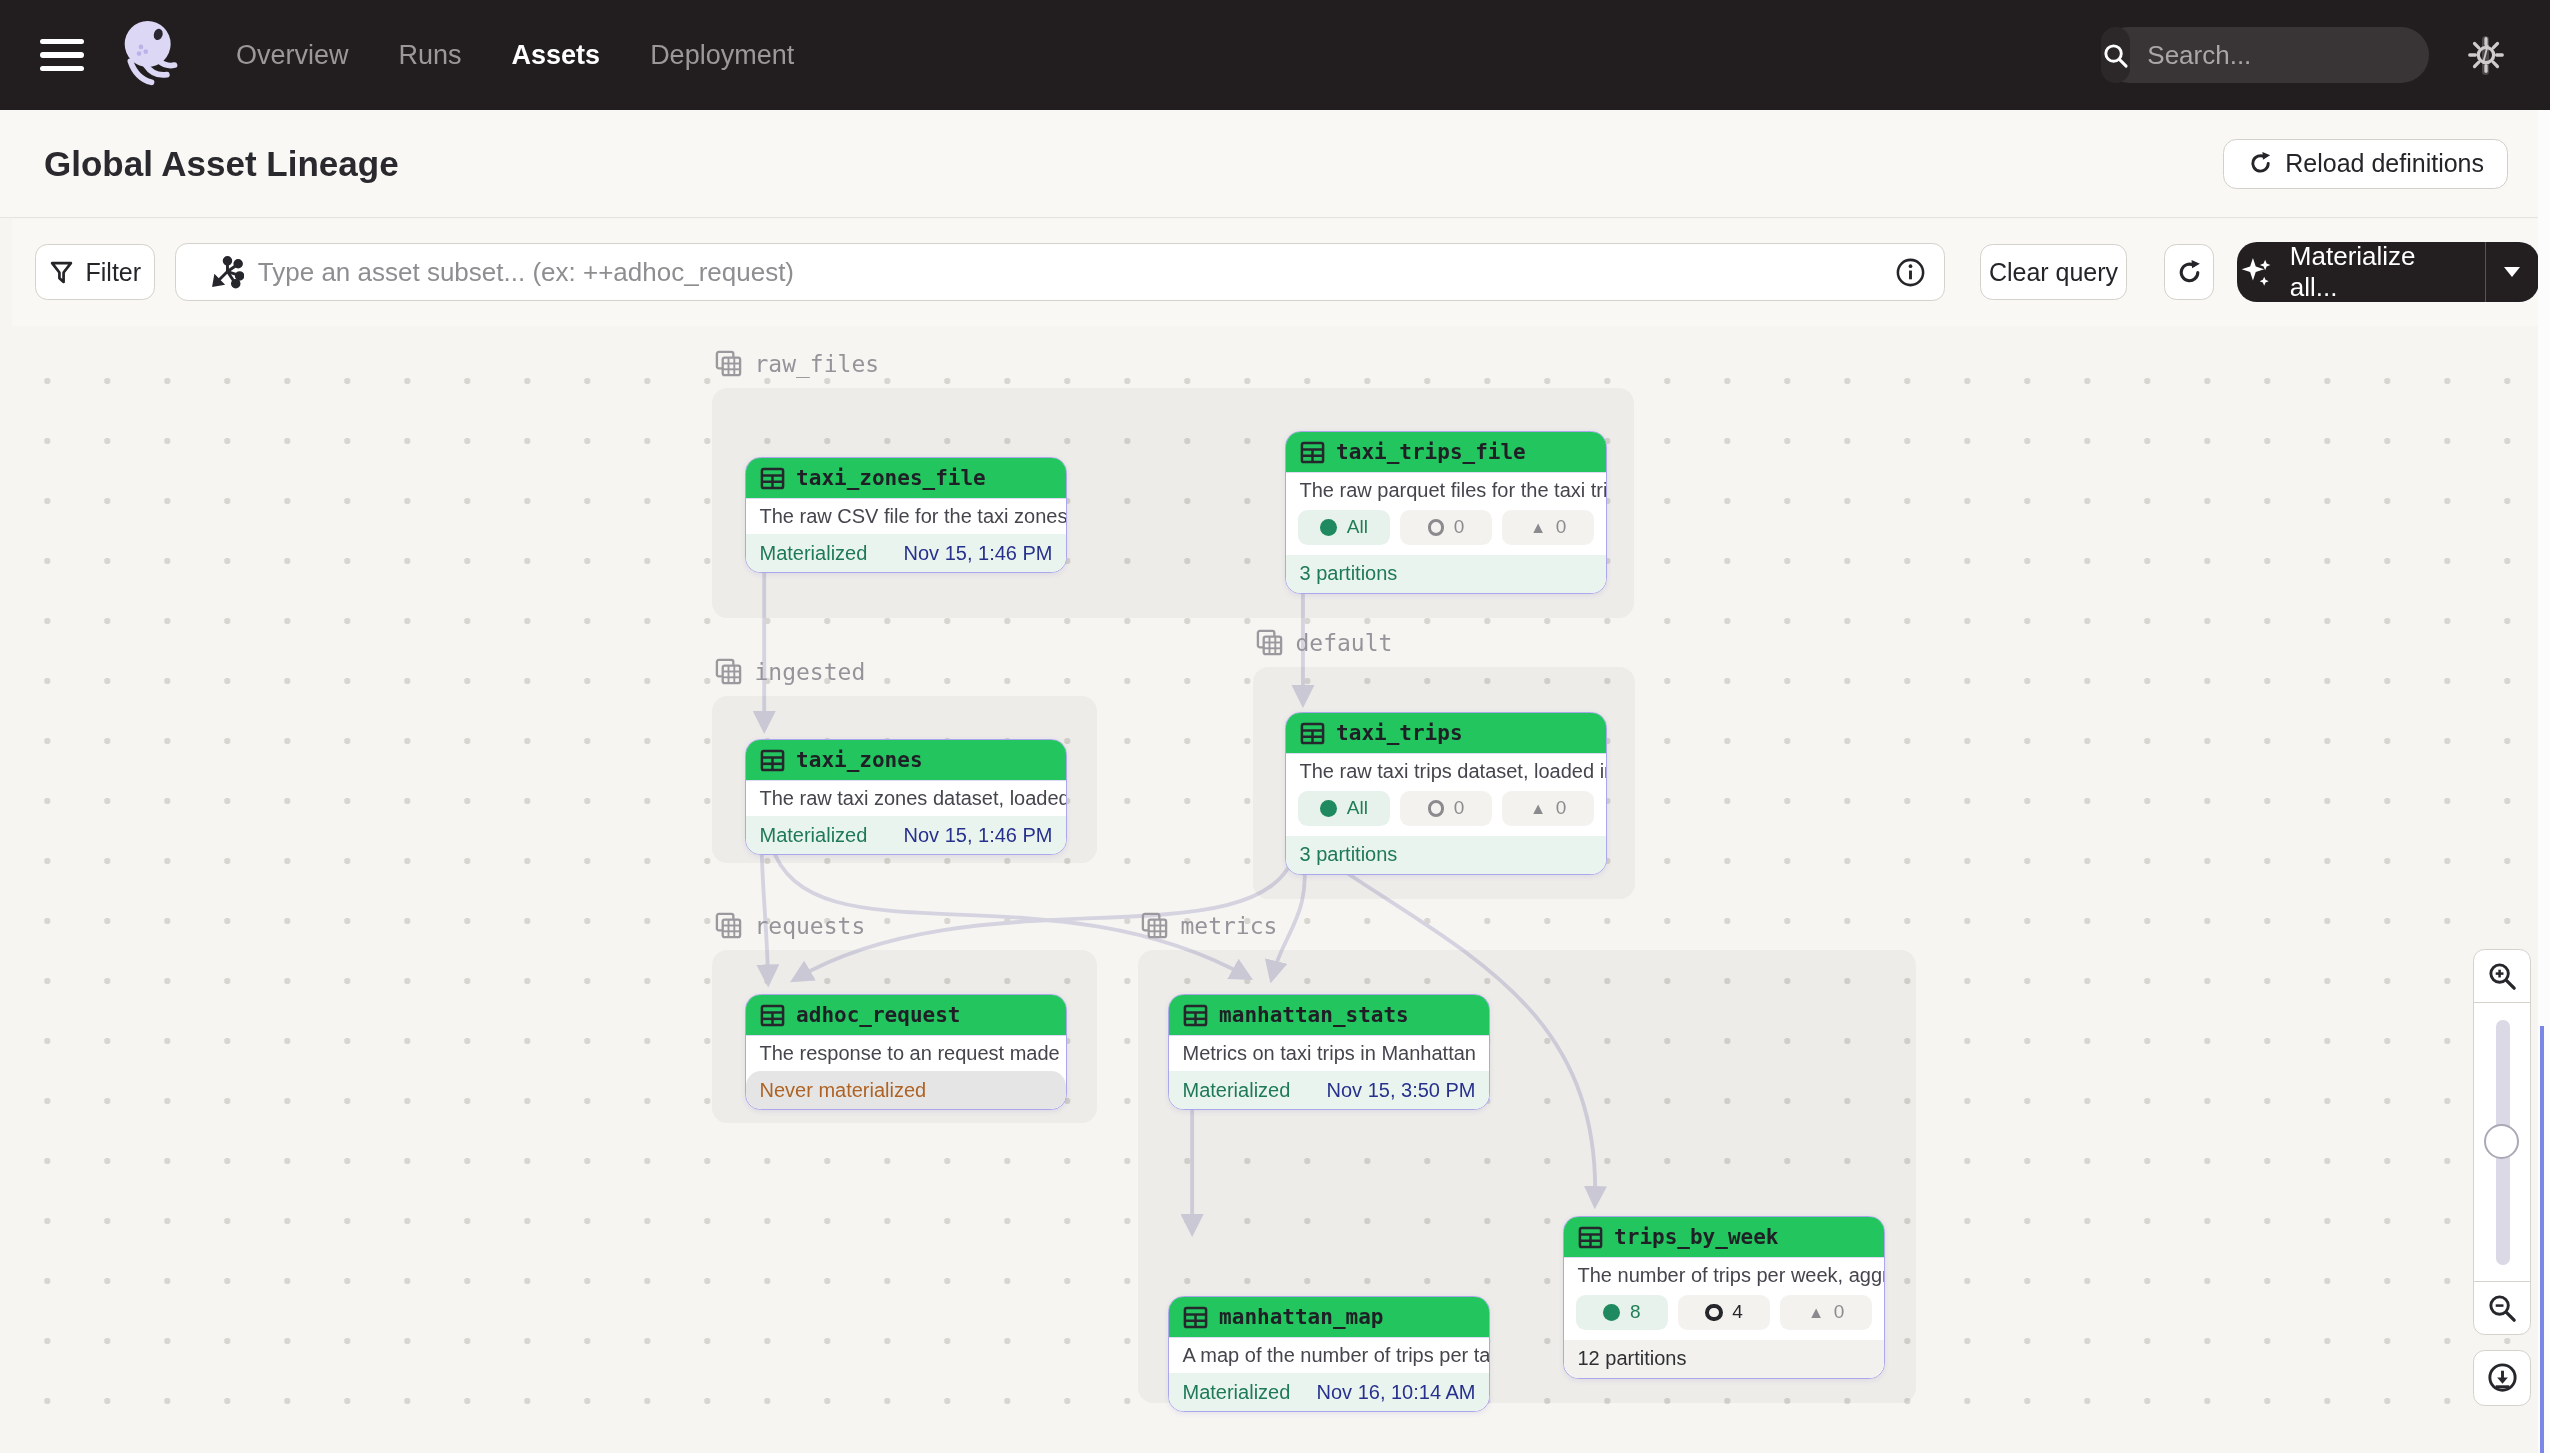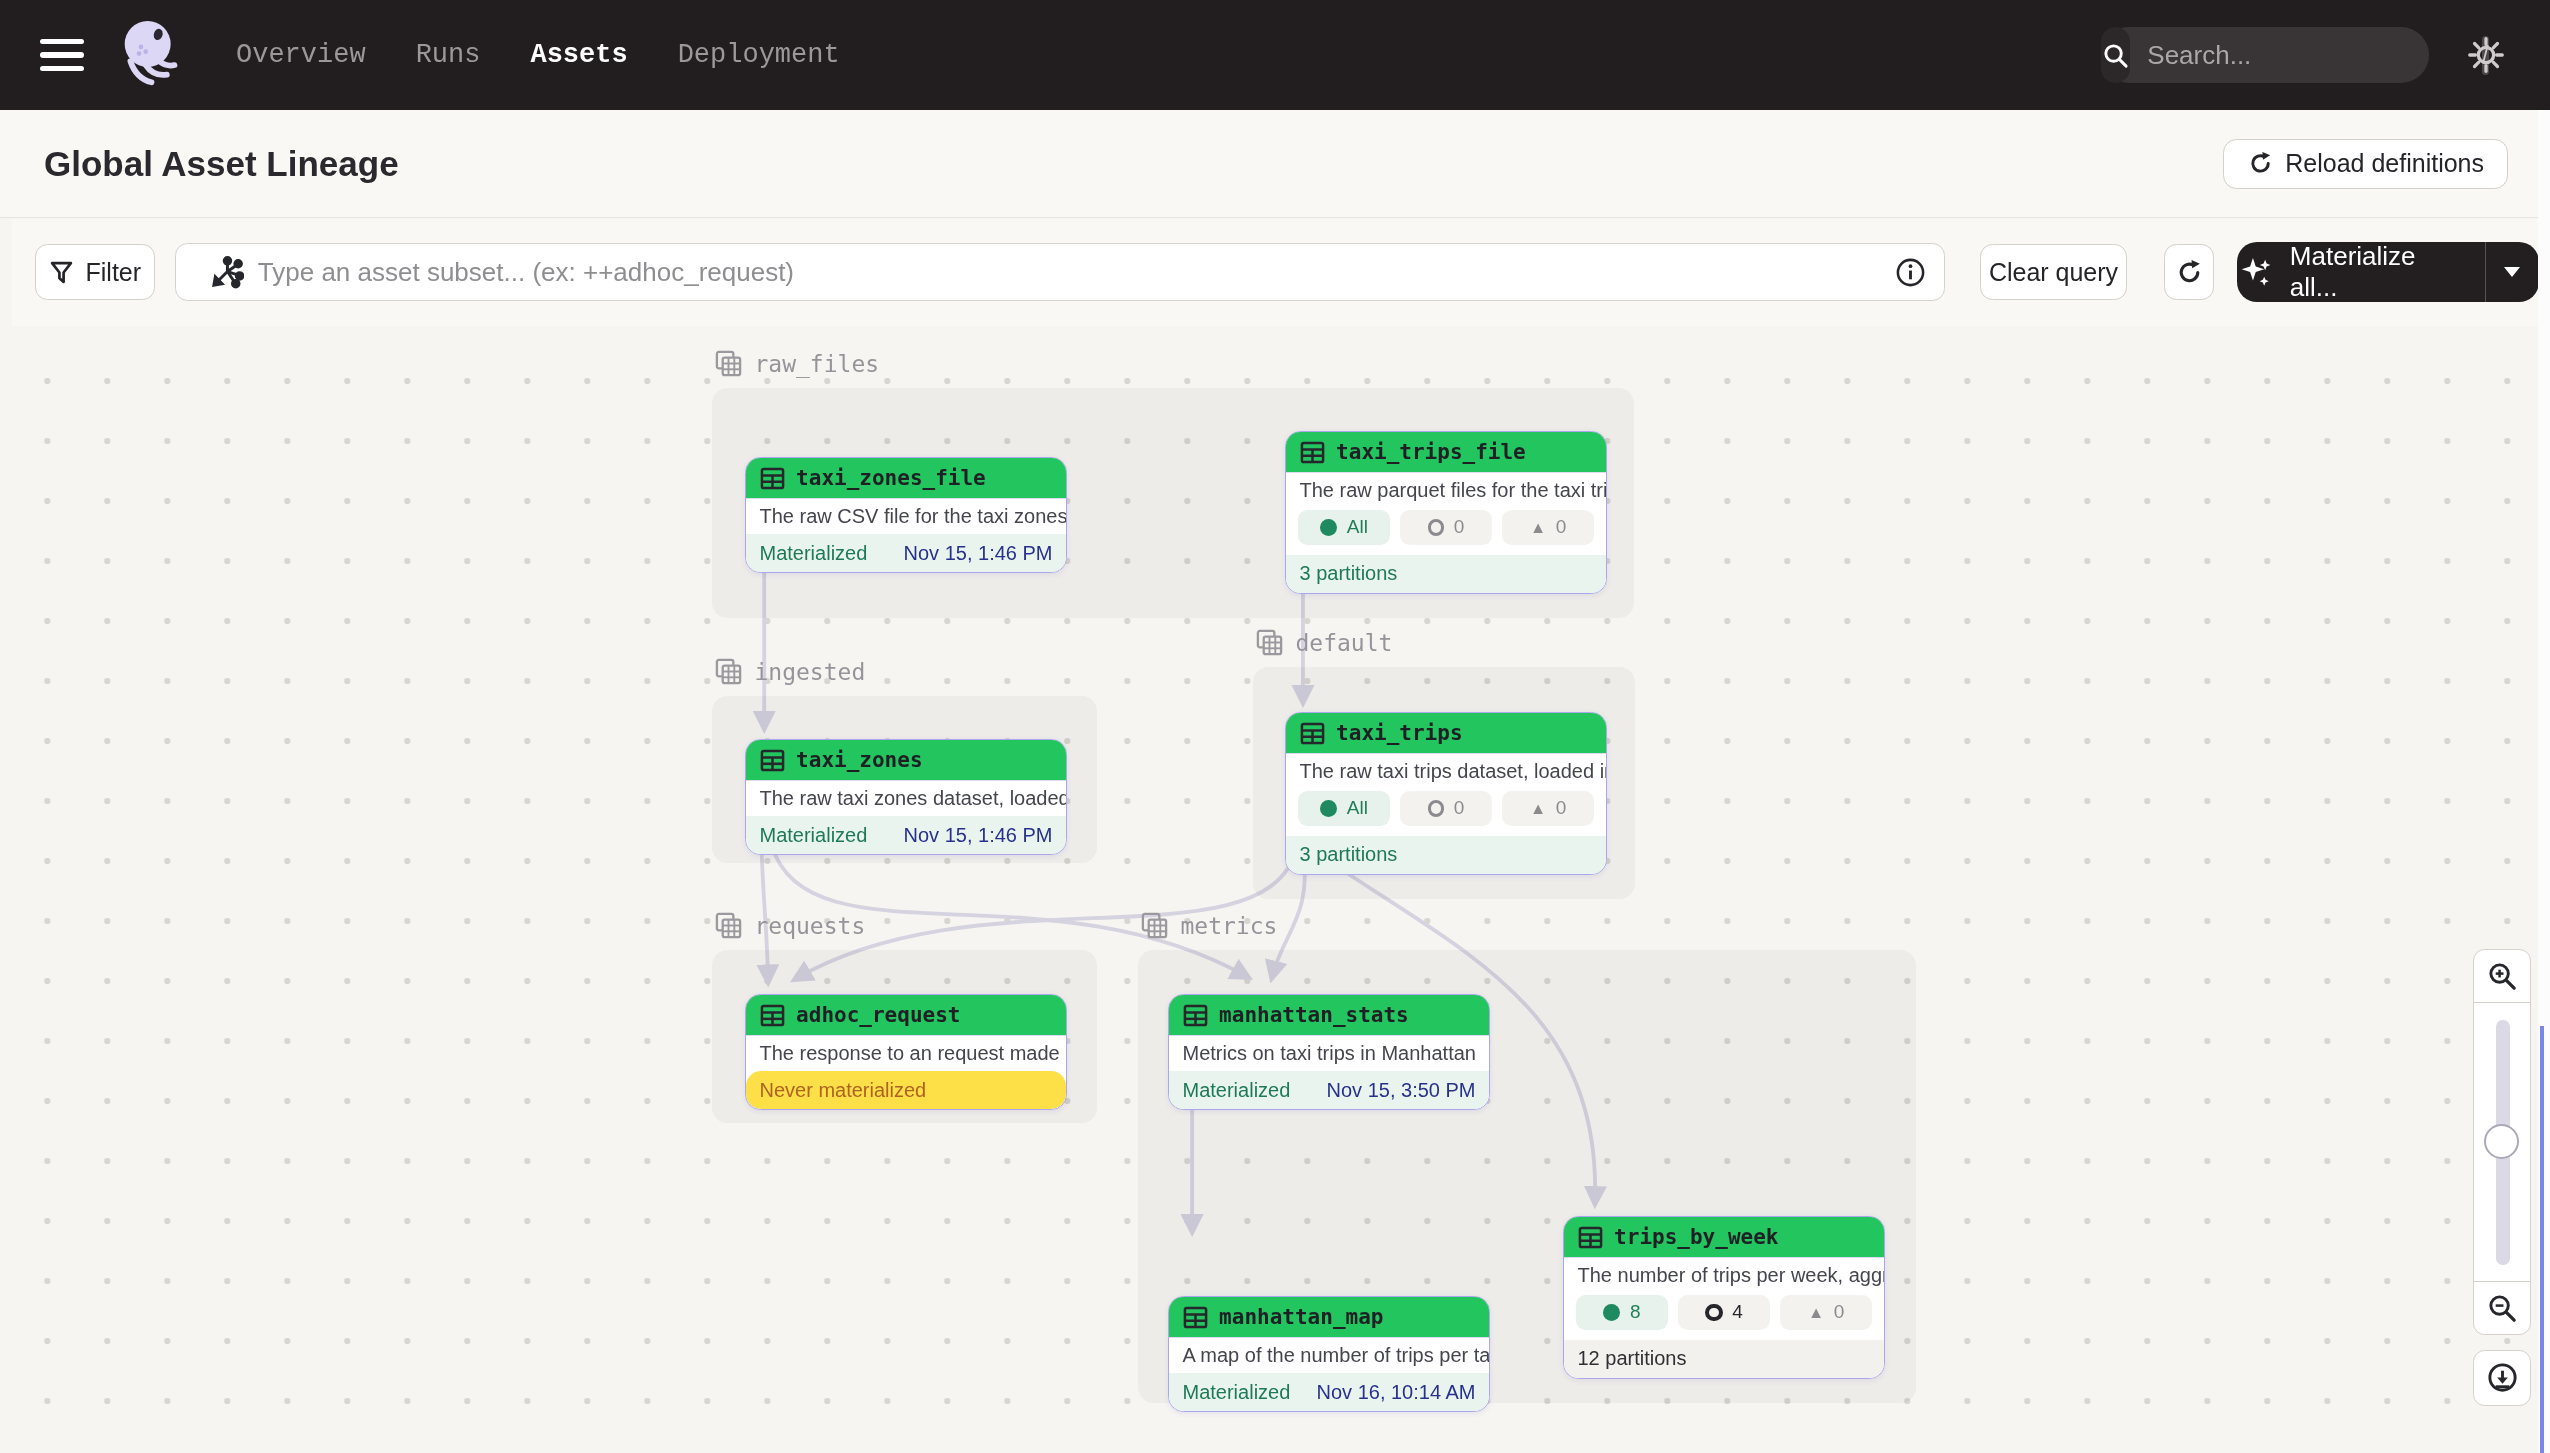--- a/index.html
+++ b/index.html
@@ -7,21 +7,21 @@
     font-family:"Liberation Sans", sans-serif; }
 
   
   .topnav { position:absolute; left:0; top:0; width:2550px; height:110px;
     background:#221E1F; display:flex; align-items:center; }
   .hamburger { width:44px; height:33px; margin-left:40px; display:flex; flex-direction:column;
     justify-content:space-between; cursor:pointer; }
   .hamburger div { height:5.8px; background:#FFFFFF; border-radius:2.9px; }
   .logo { margin-left:33px; width:69px; height:81px; }
   .navlinks { display:flex; gap:50px; margin-left:50px; font-size:27px; }
-  .navlink { color:#9C989A; cursor:pointer;font-family:Liberation Mono, monospace; }
+  .navlink { color:#9C989A; cursor:pointer; }
   .navlink.active { color:#FFFFFF; font-weight:bold; }
   .nav-right { margin-left:auto; display:flex; align-items:center; }
   .searchbox { width:328px; height:56px; background:#393536; border-radius:28px;
     display:flex; align-items:center; }
   .search-icon-wrap { width:73px; height:56px; background:#2C2829; border-radius:28px;
     display:flex; align-items:center; justify-content:center; }
   .search-text { color:#ABA7A8; font-size:26px; margin-left:17.3px; flex:1; background:transparent;
     border:none; outline:none; font-family:"Liberation Sans", sans-serif; }
   .search-text::placeholder { color:#ABA7A8; }
   .slash-chip { width:39px; height:39px; margin-right:11.6px; background:#4D494A; border-radius:8.7px;
@@ -71,21 +71,21 @@
   .node { position:absolute; width:322px; background:#FFFFFF; border:1.9px solid #ACA7EC;
     border-radius:15.4px; overflow:hidden; box-shadow:0 1.9px 4.8px rgba(90,80,180,0.10); cursor:pointer; }
   .n-head { display:flex; align-items:center; gap:11.6px; padding:7.7px 13.5px; background:#22c55e;
     border-bottom:1px solid #DDDAF4; }
   .n-title { font-family:"DejaVu Sans Mono", monospace; font-weight:bold; font-size:21px; color:#1F2026; }
   .n-desc { padding:5.8px 13.5px 3.9px; font-size:20px; color:#45464D; white-space:nowrap; overflow:hidden; }
   .n-foot { display:flex; justify-content:space-between; padding:7.7px 13.5px; font-size:20px; margin-top:1.9px; }
   .f-green { background:#EAF4EF; }
   .f-green .f-left { color:#1E7A56; }
   .f-right { color:#27318D; }
-  .f-warn { background:#fde047;border-radius:15px; }
+  .f-warn { background:#e5e5e5;border-radius:15px; }
   .f-warn .f-left { color:#AE6325; }
   .f-neutral { background:#F3F1EE; }
   .f-neutral .f-left { color:#2F3034; }
   .pills { display:flex; gap:9.6px; padding:3.9px 11.6px 9.6px; }
   .pill { flex:1; height:35px; border-radius:9.6px; display:flex; align-items:center;
     justify-content:center; gap:9.6px; font-size:19px; }
   .pill-green { background:#E7F2EC; color:#1F7E56; }
   .pill-gray { background:#F4F2EF; color:#8B8A8E; }
   .pill-darknum { background:#F4F2EF; color:#26272C; }
   .dot { width:17.3px; height:17.3px; border-radius:50%; background:#1F8A5F; }

